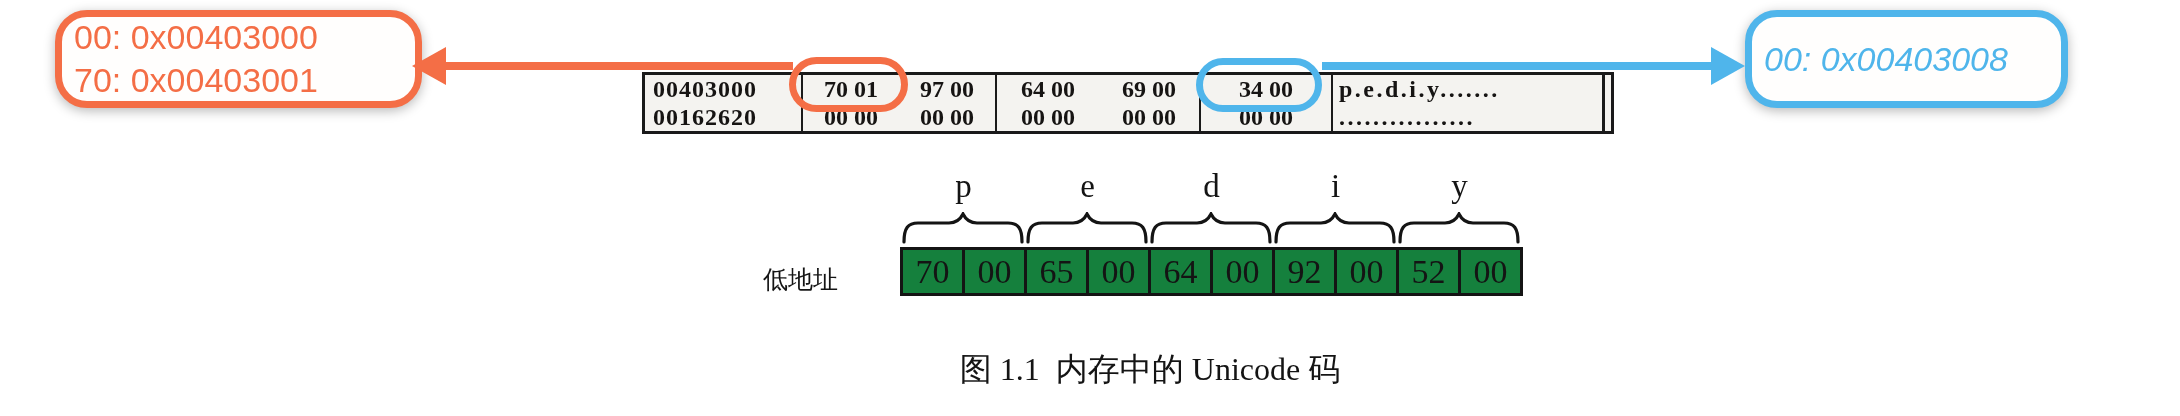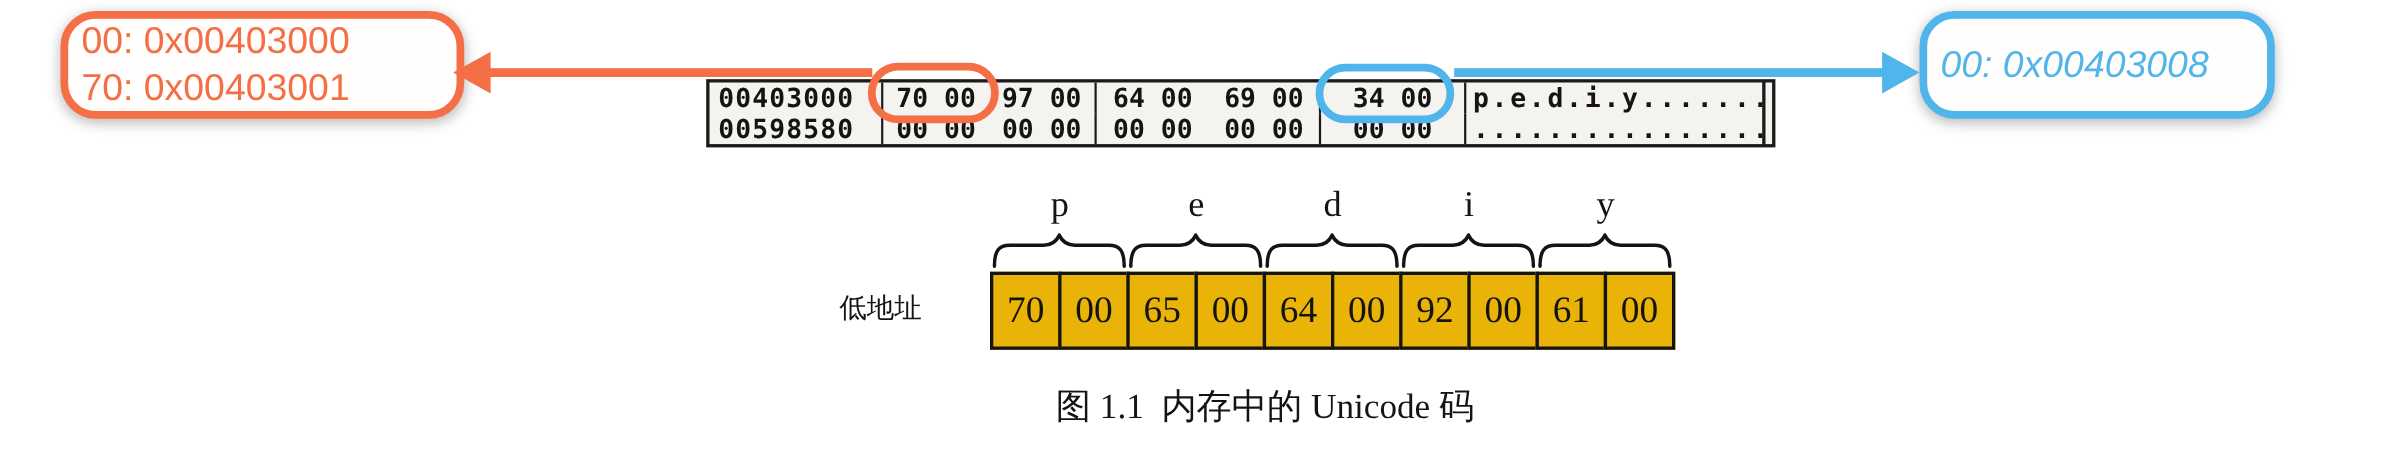--- a/index.html
+++ b/index.html
@@ -22,43 +22,43 @@
   .arrowhead-left{left:412px;border-top:19px solid transparent;border-bottom:19px solid transparent;border-right:34px solid #F46E46;}
   .arrowhead-right{left:1711px;border-top:19px solid transparent;border-bottom:19px solid transparent;border-left:34px solid #4FB5EB;}
 
   
   .hexdump{position:absolute;left:642px;top:72px;width:966px;height:56px;
            border:3px solid #1a1a1a;background:#f4f3f0;
            font-family:"DejaVu Sans Mono","Liberation Mono",monospace;
            font-weight:bold;font-size:24px;color:#161413;}
   .hexdump::after{content:'';position:absolute;top:-1px;bottom:-1px;right:6px;width:0;
                   border-left:3px solid #1a1a1a;}
-  .hexrow{display:flex;height:28px;line-height:28px;align-items:flex-end;}
+  .hexrow{display:flex;height:28px;line-height:28px;align-items:flex-end;font-family:Liberation Serif, serif;}
   .hexrow .addr{width:148px;padding-left:8px;letter-spacing:1px;}
   .hexrow .pair{text-align:center;}
   .hexrow .p0{width:96px;}
   .hexrow .p1{width:96px;}
   .hexrow .p2{width:102px;}
   .hexrow .p3{width:100px;}
   .hexrow .p4{width:130px;}
   .hexrow .ascii{flex:1;padding-left:6px;letter-spacing:2.5px;white-space:pre;}
   .vdiv{border-left:2px solid #1a1a1a;}
 
   
   .ring{position:absolute;border-radius:30px;background:transparent;}
   .ring-orange{left:789px;top:57px;width:105px;height:41px;border:7px solid #F46E46;}
   .ring-blue{left:1196px;top:58px;width:112px;height:40px;border:7px solid #4FB5EB;border-radius:27px;}
 
   
   .serif{font-family:"Liberation Serif","DejaVu Serif",serif;color:#141414;}
   .low-addr{position:absolute;left:763px;top:263px;font-size:25px;}
   .byte-row{position:absolute;left:900px;top:247px;display:flex;}
-  .byte-cell{box-sizing:border-box;width:65px;height:71px;border:3px solid #141414;
+  .byte-cell{box-sizing:border-box;width:65px;height:49px;border:3px solid #141414;
              margin-left:-3px;display:flex;align-items:center;justify-content:center;
-             font-size:34px;background:#eab308;}
+             font-size:34px;background:#15803d;}
   .byte-cell:first-child{margin-left:0;}
   .char-label{position:absolute;top:168px;width:127px;text-align:center;font-size:33px;}
   .brace{position:absolute;top:212px;width:122px;height:32px;}
   .caption{position:absolute;left:870px;top:348px;width:560px;text-align:center;
            font-size:32px;white-space:pre;}
 </style>
 </head>
 <body>
 
 <div class="canvas">
@@ -74,29 +74,29 @@
 
   <div class="arrowhead arrowhead-left"></div>
   <div class="hline hline-orange"></div>
 
   <div class="hline hline-blue"></div>
   <div class="arrowhead arrowhead-right"></div>
 
   <div class="hexdump">
     <div class="hexrow">
       <div class="addr">00403000</div>
-      <div class="pair p0 vdiv">70 00</div>
+      <div class="pair p0 vdiv">70 01</div>
       <div class="pair p1">97 00</div>
       <div class="pair p2 vdiv">64 00</div>
       <div class="pair p3">69 00</div>
       <div class="pair p4 vdiv">34 00</div>
       <div class="ascii vdiv">p.e.d.i.y.......</div>
     </div>
     <div class="hexrow">
-      <div class="addr">00598580</div>
+      <div class="addr">00162620</div>
       <div class="pair p0 vdiv">00 00</div>
       <div class="pair p1">00 00</div>
       <div class="pair p2 vdiv">00 00</div>
       <div class="pair p3">00 00</div>
       <div class="pair p4 vdiv">00 00</div>
       <div class="ascii vdiv">................</div>
     </div>
   </div>
 
   <div class="ring ring-orange"></div>
@@ -128,19 +128,19 @@
 
   <div class="byte-row">
     <div class="byte-cell serif">70</div>
     <div class="byte-cell serif">00</div>
     <div class="byte-cell serif">65</div>
     <div class="byte-cell serif">00</div>
     <div class="byte-cell serif">64</div>
     <div class="byte-cell serif">00</div>
     <div class="byte-cell serif">92</div>
     <div class="byte-cell serif">00</div>
-    <div class="byte-cell serif">61</div>
+    <div class="byte-cell serif">52</div>
     <div class="byte-cell serif">00</div>
   </div>
 
   <div class="caption serif">图 1.1  内存中的 Unicode 码</div>
 
 </div>
 
 </body></html>

